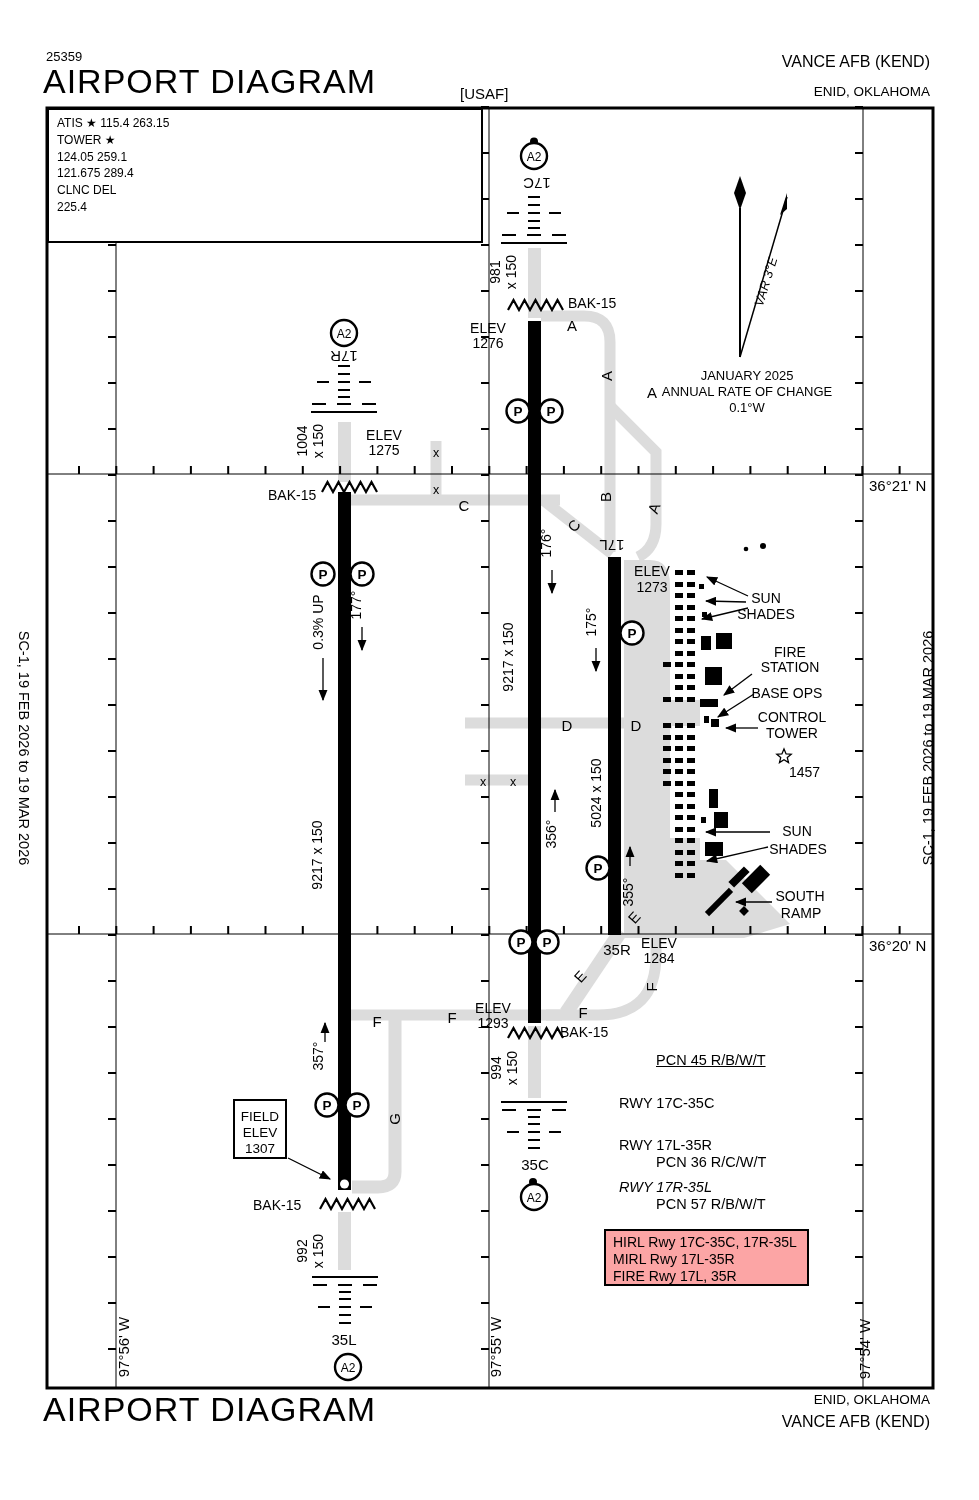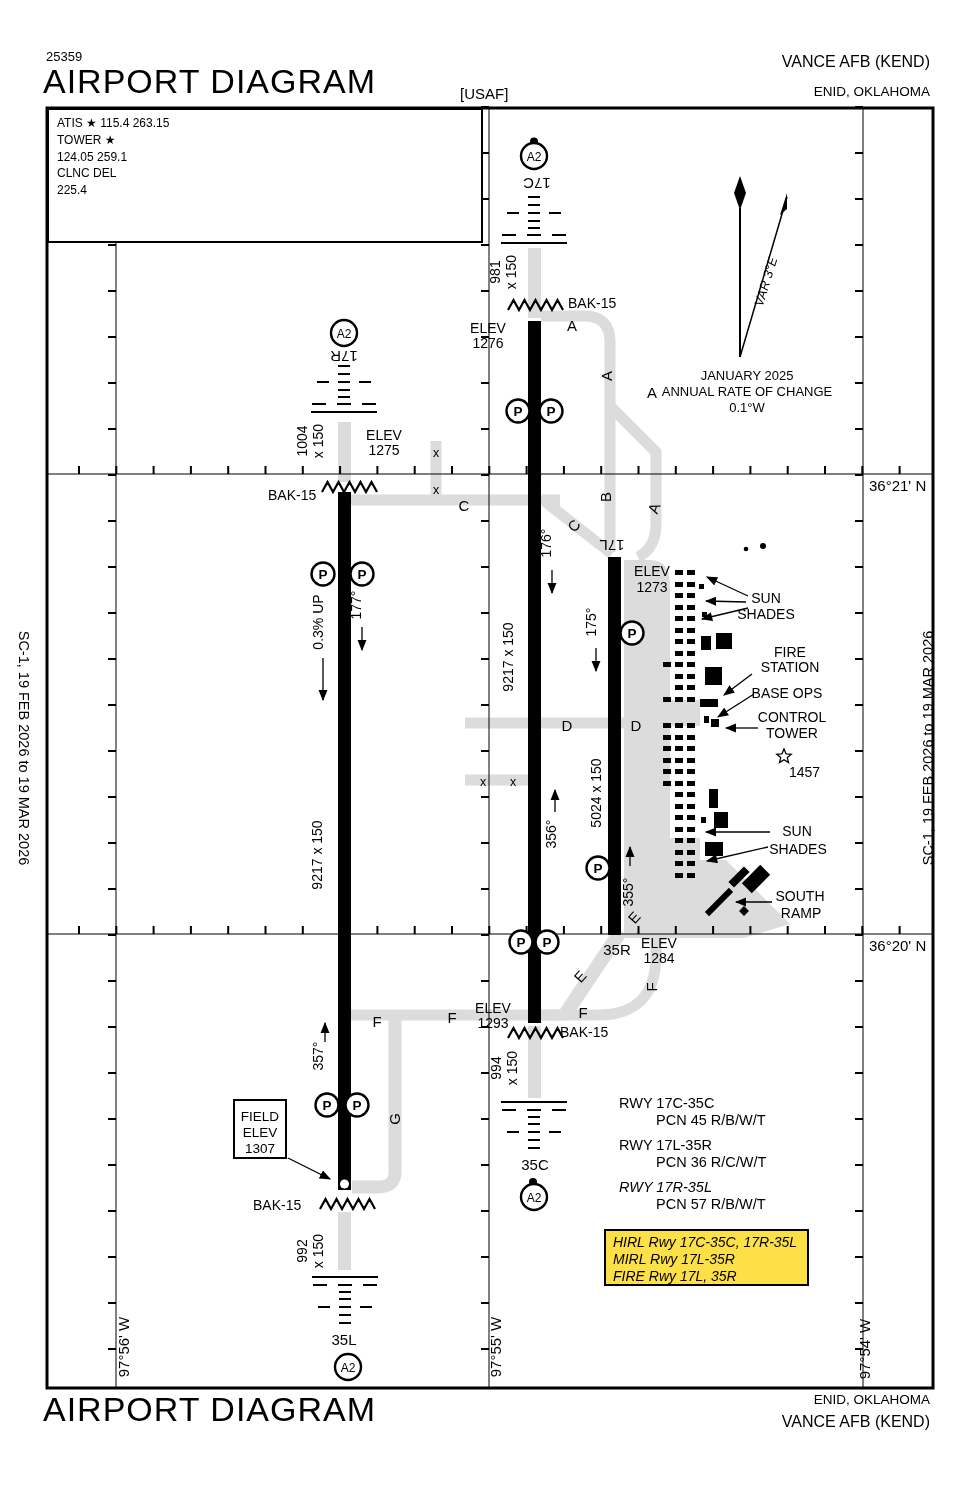--- a/index.html
+++ b/index.html
@@ -15,21 +15,21 @@
   .ftr-loc{left:600px;top:1392px;width:330px;text-align:right;font-size:13.5px;}
   .ftr-airport{left:600px;top:1413px;width:330px;text-align:right;font-size:16px;}
   .margin-note{width:500px;height:20px;text-align:center;font-size:14.5px;white-space:nowrap;}
   .margin-left{left:-228px;top:738px;transform:rotate(90deg);}
   .margin-right{left:680px;top:738px;transform:rotate(-90deg);}
   .comm-box{left:47px;top:108px;width:436px;height:135px;border:2.5px solid #000;
             background:#fff;box-sizing:border-box;padding:5px 0 0 8px;
             font-size:12px;line-height:16.8px;}
   .pcn{font-size:14.5px;white-space:nowrap;}
   .light-box{left:604px;top:1229px;width:205px;height:57px;border:2px solid #000;
-             box-sizing:border-box;padding:3px 0 0 7px;font-size:14px;line-height:17px;background:#fde047;font-style:italic;}
+             box-sizing:border-box;padding:3px 0 0 7px;font-size:14px;line-height:17px;background:#fca5a5;}
   .field-box{left:233px;top:1099px;width:54px;height:60px;border:2px solid #000;
              box-sizing:border-box;text-align:center;font-size:13.5px;line-height:16px;
              padding-top:8px;background:#fff;}
   svg{position:absolute;left:0;top:0;}
   svg text{fill:#000;}
   .t13{font-size:13px;}
   .t13i{font-size:13px;font-style:italic;}
   .t14{font-size:14px;}
   .t15{font-size:15px;}
   .tp{font-size:13.5px;font-weight:bold;}
@@ -352,29 +352,30 @@
 <div class="abs hdr-id">25359</div>
 <div class="abs hdr-title">AIRPORT DIAGRAM</div>
 <div class="abs hdr-org">[USAF]</div>
 <div class="abs hdr-airport">VANCE AFB  (KEND)</div>
 <div class="abs hdr-loc">ENID, OKLAHOMA</div>
 
 <div class="abs comm-box">
   <div>ATIS ★ 115.4  263.15</div>
   <div>TOWER ★</div>
   <div>124.05  259.1</div>
+  <div>121.675  289.4</div>
   <div>CLNC DEL</div>
   <div>225.4</div>
 </div>
 
 <div class="abs margin-note margin-left">SC-1, 19 FEB 2026  to  19 MAR 2026</div>
 <div class="abs margin-note margin-right">SC-1, 19 FEB 2026  to  19 MAR 2026</div>
 
 <div class="abs pcn" style="left:619px;top:1095px;">RWY 17C-35C</div>
-<div class="abs pcn" style="left:656px;top:1112px;">PCN 45 R/B/W/T</div>
+<div class="abs pcn" style="left:656px;top:1052px;text-decoration:underline;">PCN 45 R/B/W/T</div>
 <div class="abs pcn" style="left:619px;top:1137px;">RWY 17L-35R</div>
 <div class="abs pcn" style="left:656px;top:1154px;">PCN 36 R/C/W/T</div>
 <div class="abs pcn" style="left:619px;top:1179px;font-style:italic;">RWY 17R-35L</div>
 <div class="abs pcn" style="left:656px;top:1196px;">PCN 57 R/B/W/T</div>
 
 <div class="abs light-box">
   <div>HIRL Rwy 17C-35C, 17R-35L</div>
   <div>MIRL Rwy 17L-35R</div>
   <div>FIRE Rwy 17L, 35R</div>
 </div>

